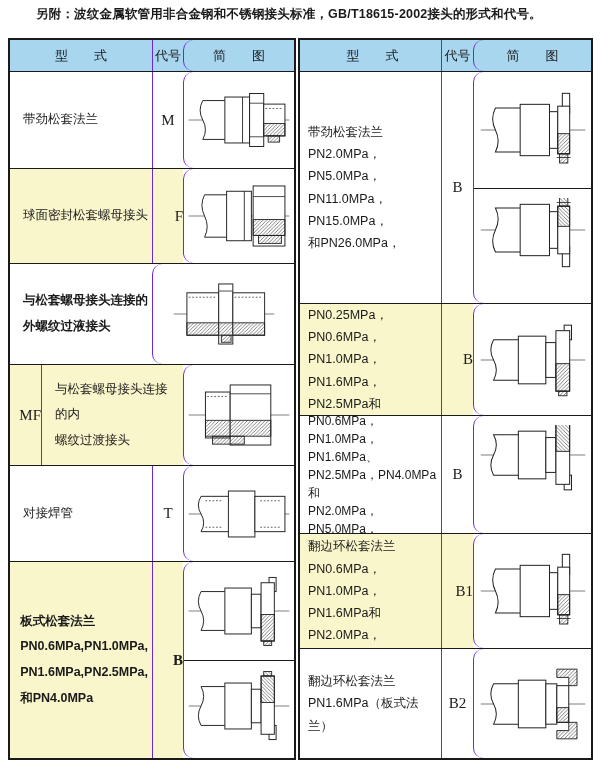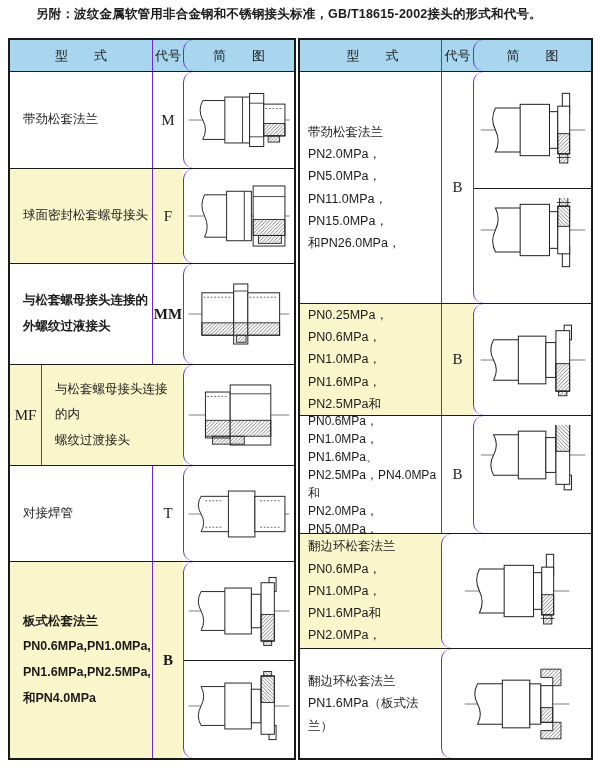--- a/index.html
+++ b/index.html
@@ -24,21 +24,21 @@
   .cell{box-sizing:border-box;border-left:1px solid #6d28d9;display:flex;
         align-items:center;overflow:hidden;}
   .cell:first-child{border-left:none;}
   .type-col{flex:0 0 142px;padding:2px 4px 2px 13px;}
   .tbl-right .type-col{flex:0 0 141px;padding-left:8px;}
   .code-col{flex:0 0 31px;justify-content:center;
             font-family:"Liberation Serif","DejaVu Serif",serif;font-size:15px;}
   .tbl-right .code-col{flex:0 0 32px;}
   .diag-col{flex:1 1 auto;background:#fff;flex-direction:column;justify-content:center;padding:0;border-radius:10px;}
   .hdr .cell{justify-content:center;padding:0;font-size:13px;}
-  .hl{background:#faf6cb;}
+  .hl{background:#faf6cb;justify-content:flex-end;}
   .type-text{font-size:12.5px;white-space:pre-line;line-height:2.05;}
   .lh-md .type-text{line-height:1.78;}
   .lh-sm .type-text{line-height:1.5;font-size:12px;}
   .subdiag{width:100%;box-sizing:border-box;display:flex;align-items:center;
            justify-content:center;flex:1 1 50%;}
   .subdiag + .subdiag{border-top:1px solid #1a1a1a;}
   .diag-col svg.d{display:block;}
 </style>
 </head>
 <body>
@@ -175,21 +175,20 @@
           <use href="#d-female"></use>
         </svg>
     </div>
   </div>
 
   <div class="row" style="height:101px;font-weight:bold;">
     <div class="cell type-col">
         <span class="type-text">与松套螺母接头连接的
 外螺纹过液接头</span>
       </div>
-    <div class="cell code-col">MM</div>
     <div class="cell diag-col">
       <svg class="d" width="106" height="90">
           <use href="#d-mm"></use>
         </svg>
     </div>
   </div>
 
   <div class="row" style="height:101px;">
     <div class="cell code-col hl">MF</div>
     <div class="cell type-col hl">
@@ -298,31 +297,33 @@
         </svg>
     </div>
   </div>
 
   <div class="row lh-md" style="height:115px;">
     <div class="cell type-col hl">
         <span class="type-text">翻边环松套法兰
 PN0.6MPa，PN1.0MPa，
 PN1.6MPa和PN2.0MPa，</span>
       </div>
+    <div class="cell code-col hl">B1</div>
     <div class="cell diag-col">
       <svg class="d" width="110" height="98">
           <use href="#d-neckflange"></use>
         </svg>
     </div>
   </div>
 
   <div class="row lh-md" style="flex:1 1 auto;">
     <div class="cell type-col">
         <span class="type-text">翻边环松套法兰
 PN1.6MPa（板式法兰）</span>
       </div>
+    <div class="cell code-col">B2</div>
     <div class="cell diag-col">
       <svg class="d" width="110" height="98">
           <use href="#d-lapring"></use>
         </svg>
     </div>
   </div>
 </div>
 
 </body></html>

